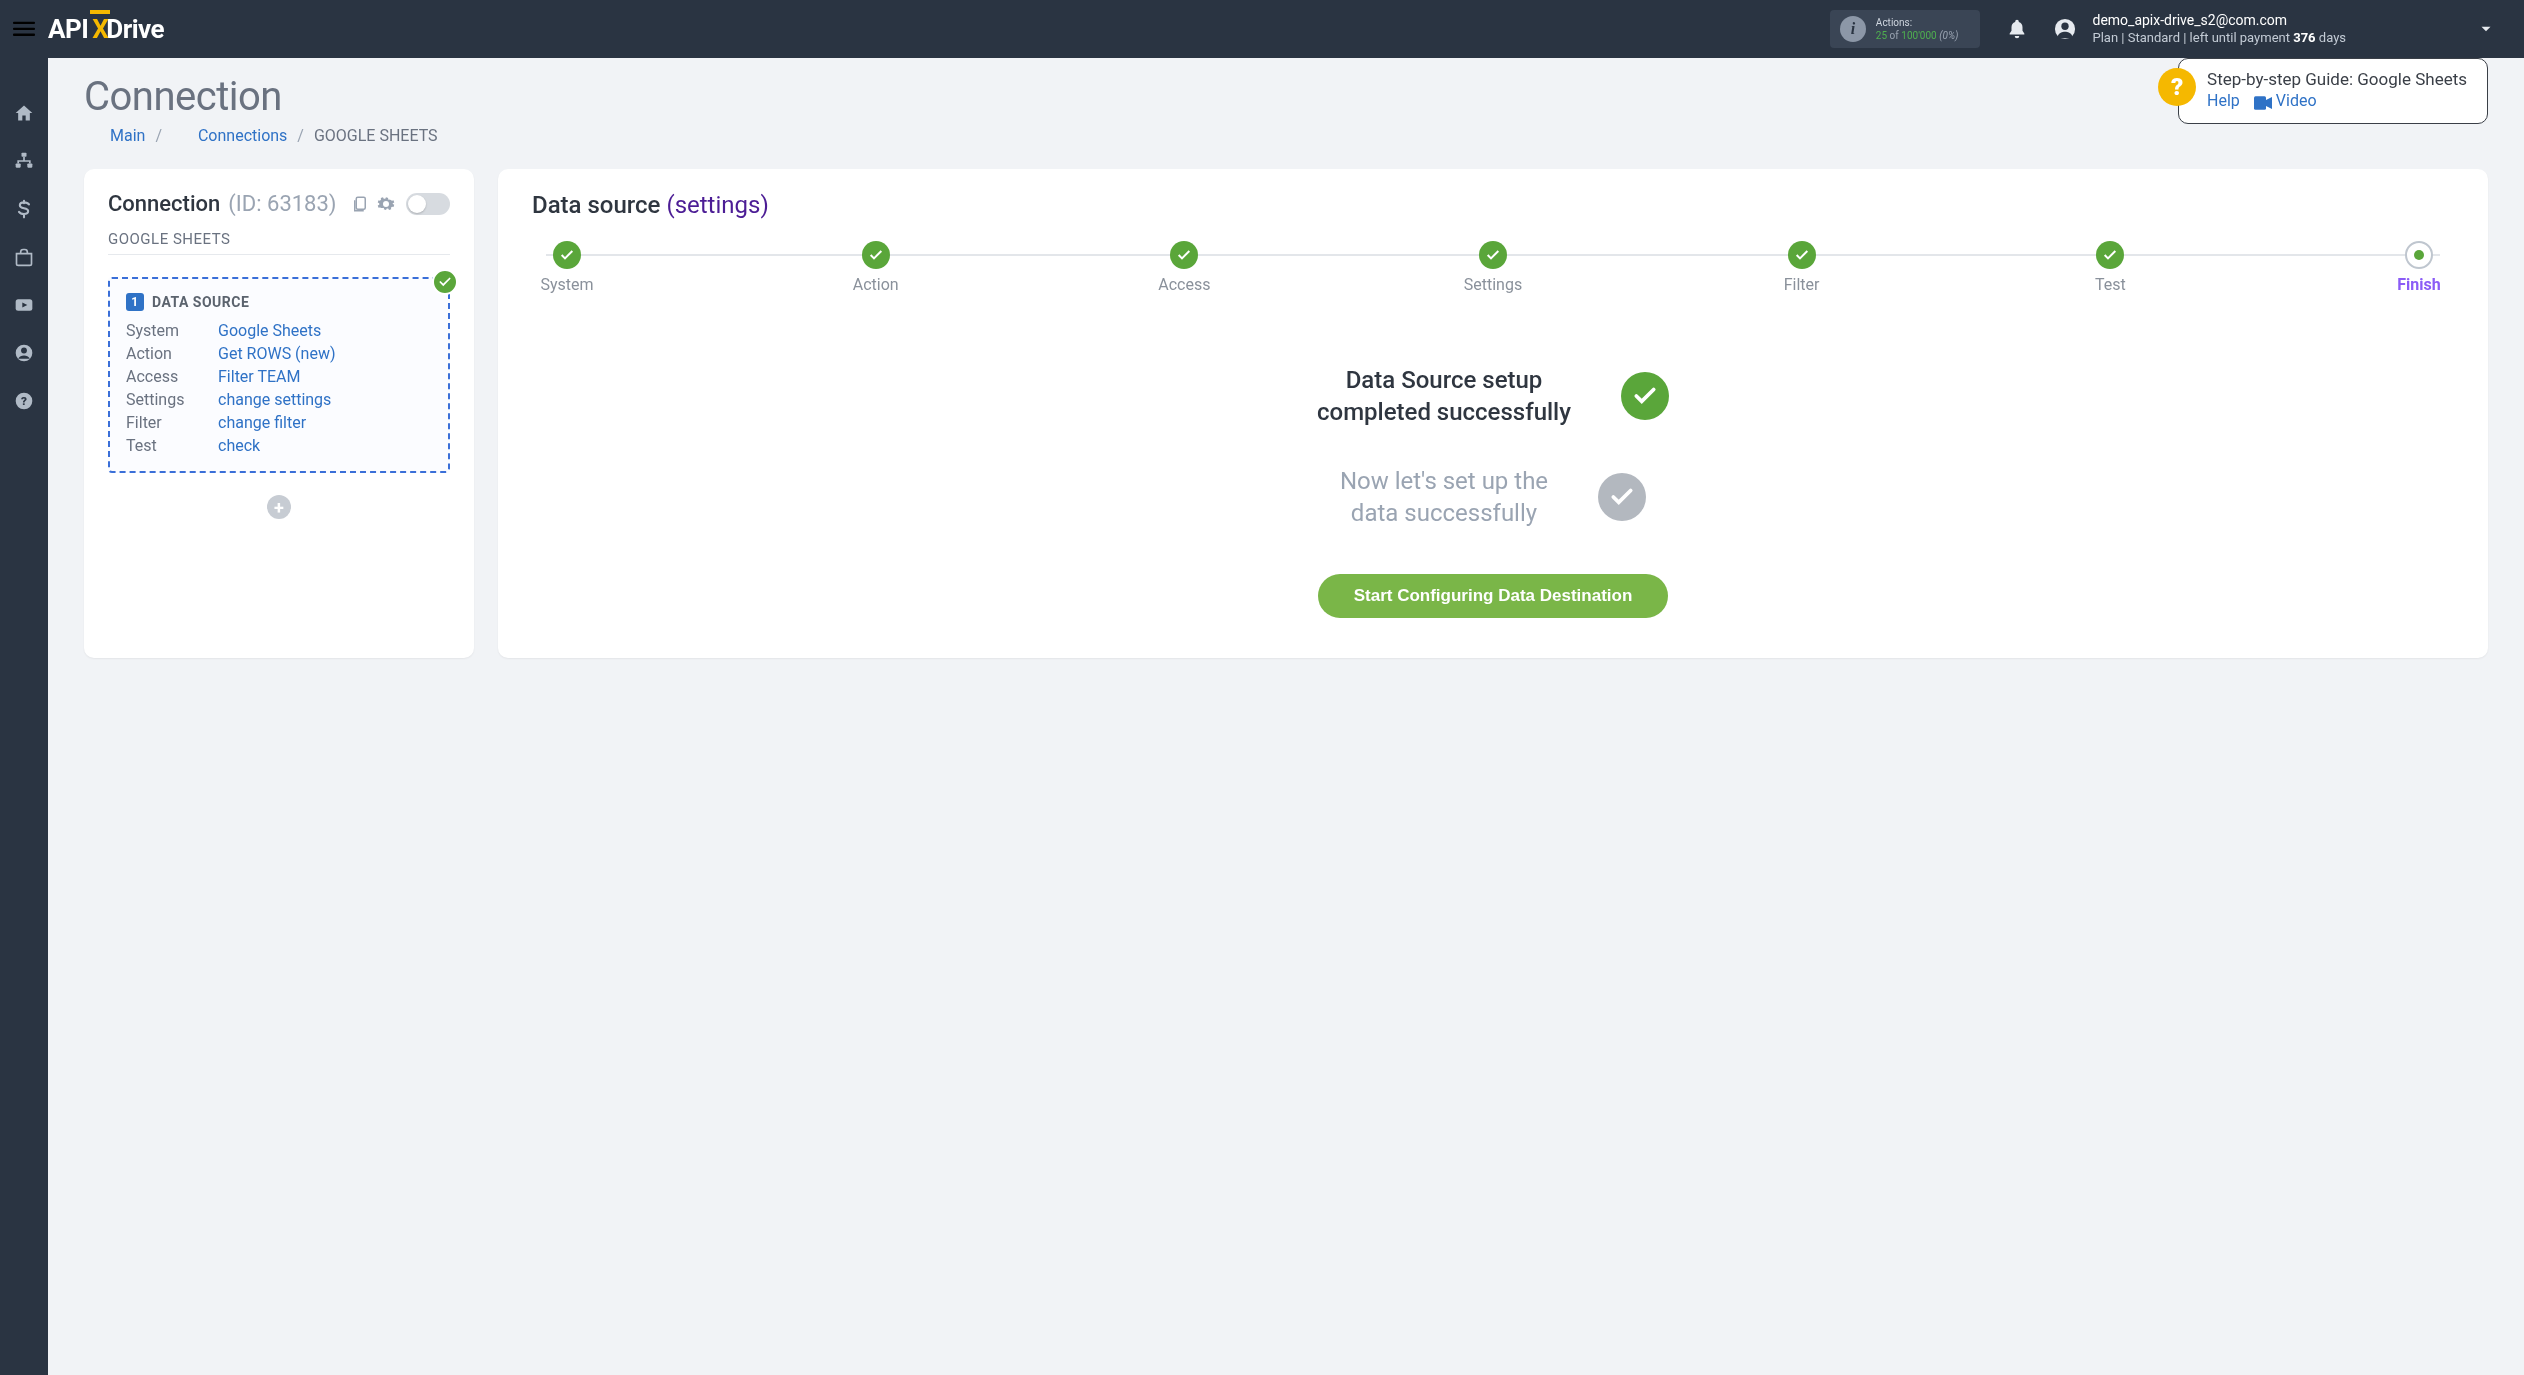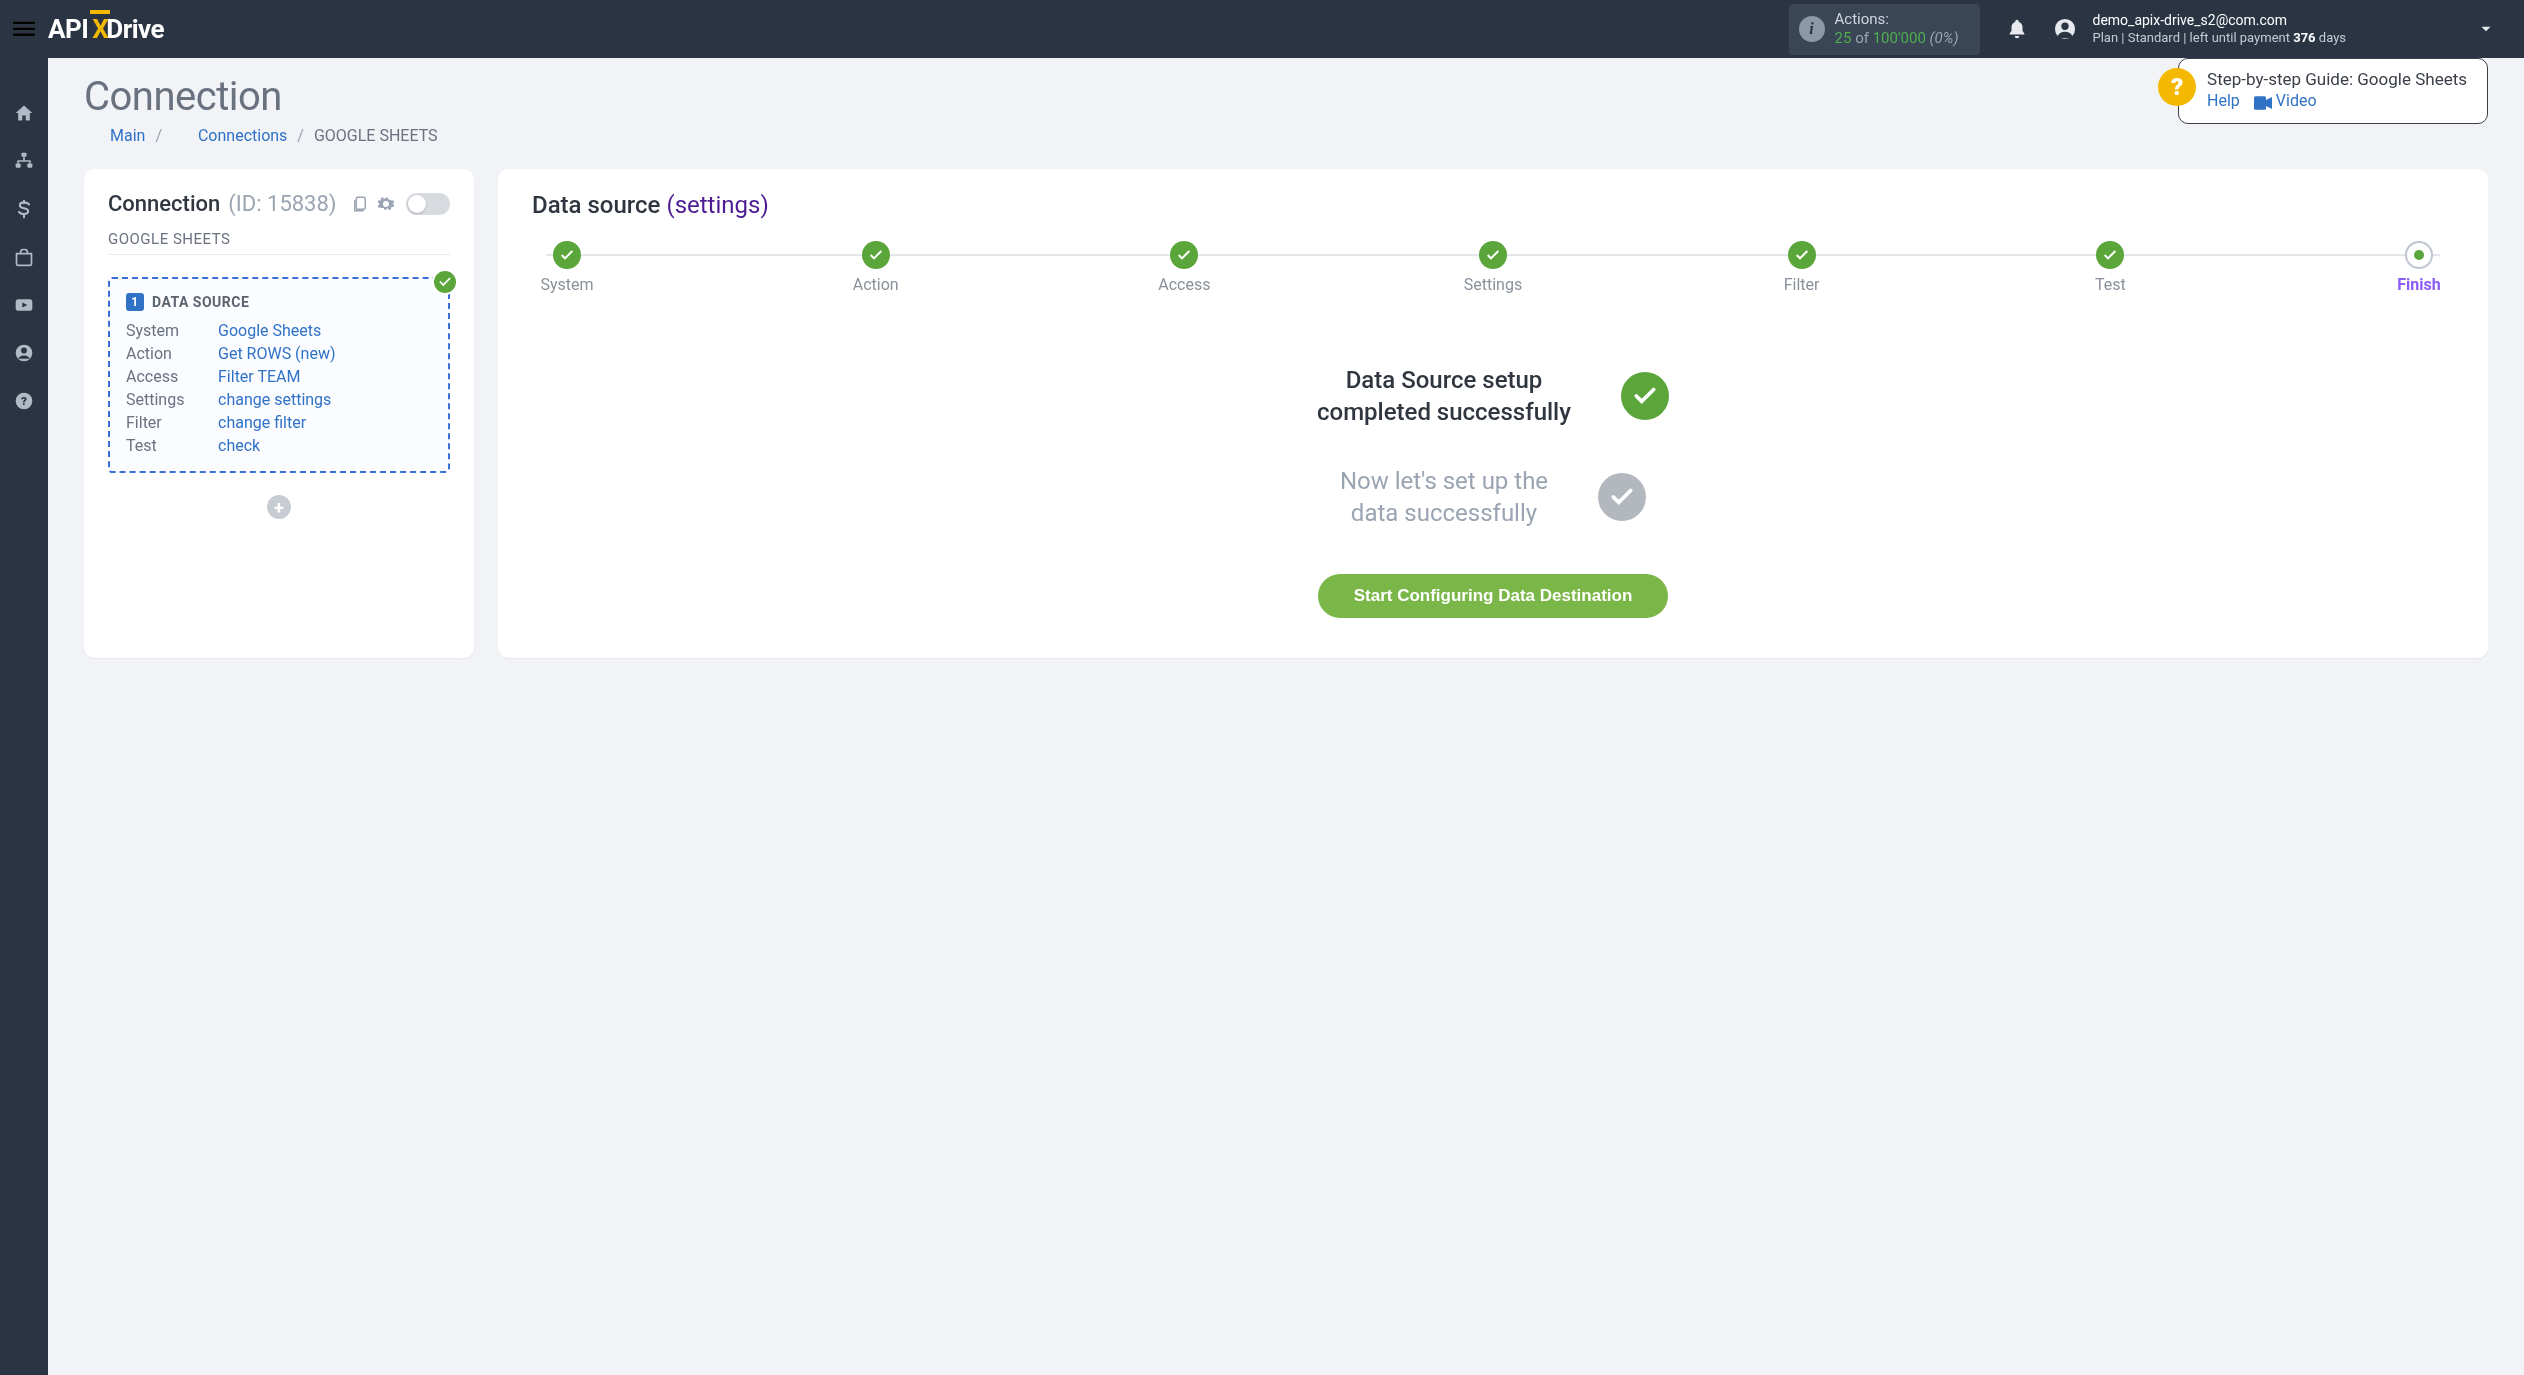--- a/index.html
+++ b/index.html
@@ -8,21 +8,21 @@
 
 .top-header { height: 58px; background: #2a3442; display: flex; align-items: center; padding: 0 18px 0 0; position: relative; }
 .burger { width: 48px; display:flex; align-items:center; justify-content:center; cursor:pointer; color:#b9c2cf; }
 .burger svg { width: 22px; height: 22px; }
 .logo { font-size: 26px; font-weight: 700; color:#fff; letter-spacing: -0.5px; display:flex; align-items:center; }
 .logo .accent { color:#f5b800; position:relative; display:inline-block; margin: 0 -2px; }
 .logo .accent::before { content:""; position:absolute; top:-4px; left:-2px; right:-2px; height:4px; background:#f5b800; }
 .header-spacer { flex:1; }
 .actions-box { background:#3a4555; border-radius:4px; padding:6px 22px 6px 10px; display:flex; align-items:center; gap:10px; margin-right:22px; }
 .actions-box .info-icon { width:26px; height:26px; border-radius:50%; background:#8c97a7; display:flex; align-items:center; justify-content:center; color:#2a3442; font-weight:900; font-style:italic; font-family: Georgia, serif; font-size:16px; }
-.actions-box .actions-text { color:#cfd6df; font-size:15px; line-height:1.3; }
+.actions-box .actions-text { color:#cfd6df; font-size:10px; line-height:1.3; }
 .actions-box .actions-text .count { color:#4fb04f; }
 .actions-box .actions-text .of { color:#9aa4b2; }
 .actions-box .actions-text .limit { color:#4fb04f; }
 .actions-box .actions-text .pct { color:#9aa4b2; font-style:italic; }
 .header-icon { width:30px; height:30px; display:flex; align-items:center; justify-content:center; color:#e6eaef; margin-right:18px; }
 .header-icon svg { width:22px; height:22px; fill:currentColor; }
 .user-text { color:#fff; font-size:14px; line-height:1.3; }
 .user-text .plan-line { color:#c3cbd5; font-size:13px; }
 .user-text .plan-line .days { color:#fff; font-weight:700; }
 .chevron { margin-left:auto; width:40px; display:flex; align-items:center; justify-content:center; color:#e6eaef; cursor:pointer; }
@@ -230,21 +230,21 @@
               </svg></span><a href="#">Video</a>
         </div>
       </div>
     </div>
 
     <div class="cols">
 
       <div class="card card-left">
         <div class="conn-header">
           <span class="ch-title">Connection</span>
-          <span class="ch-id">(ID: 15838)</span>
+          <span class="ch-id">(ID: 63183)</span>
           <span class="card-header-icons">
             <svg viewBox="0 0 24 24">
                 <rect x="7" y="3" width="12" height="16" rx="2" fill="none" stroke="#9aa4b2" stroke-width="2"></rect>
                 <path d="M5 7v14h12" fill="none" stroke="#9aa4b2" stroke-width="2"></path>
               </svg>
             <svg viewBox="0 0 24 24">
                 <path d="M12 8a4 4 0 1 0 0 8 4 4 0 0 0 0-8zm9 4l2 1-1 3-2-.5a9 9 0 0 1-1.5 1.5l.5 2-3 1-1-2h-2l-1 2-3-1 .5-2A9 9 0 0 1 4 16.5L2 17l-1-3 2-1v-2L1 10l1-3 2 .5A9 9 0 0 1 5.5 6L5 4l3-1 1 2h2l1-2 3 1-.5 2A9 9 0 0 1 20 7.5l2-.5 1 3-2 1z" fill="#9aa4b2"></path>
               </svg>
           </span>
           <div class="toggle">

